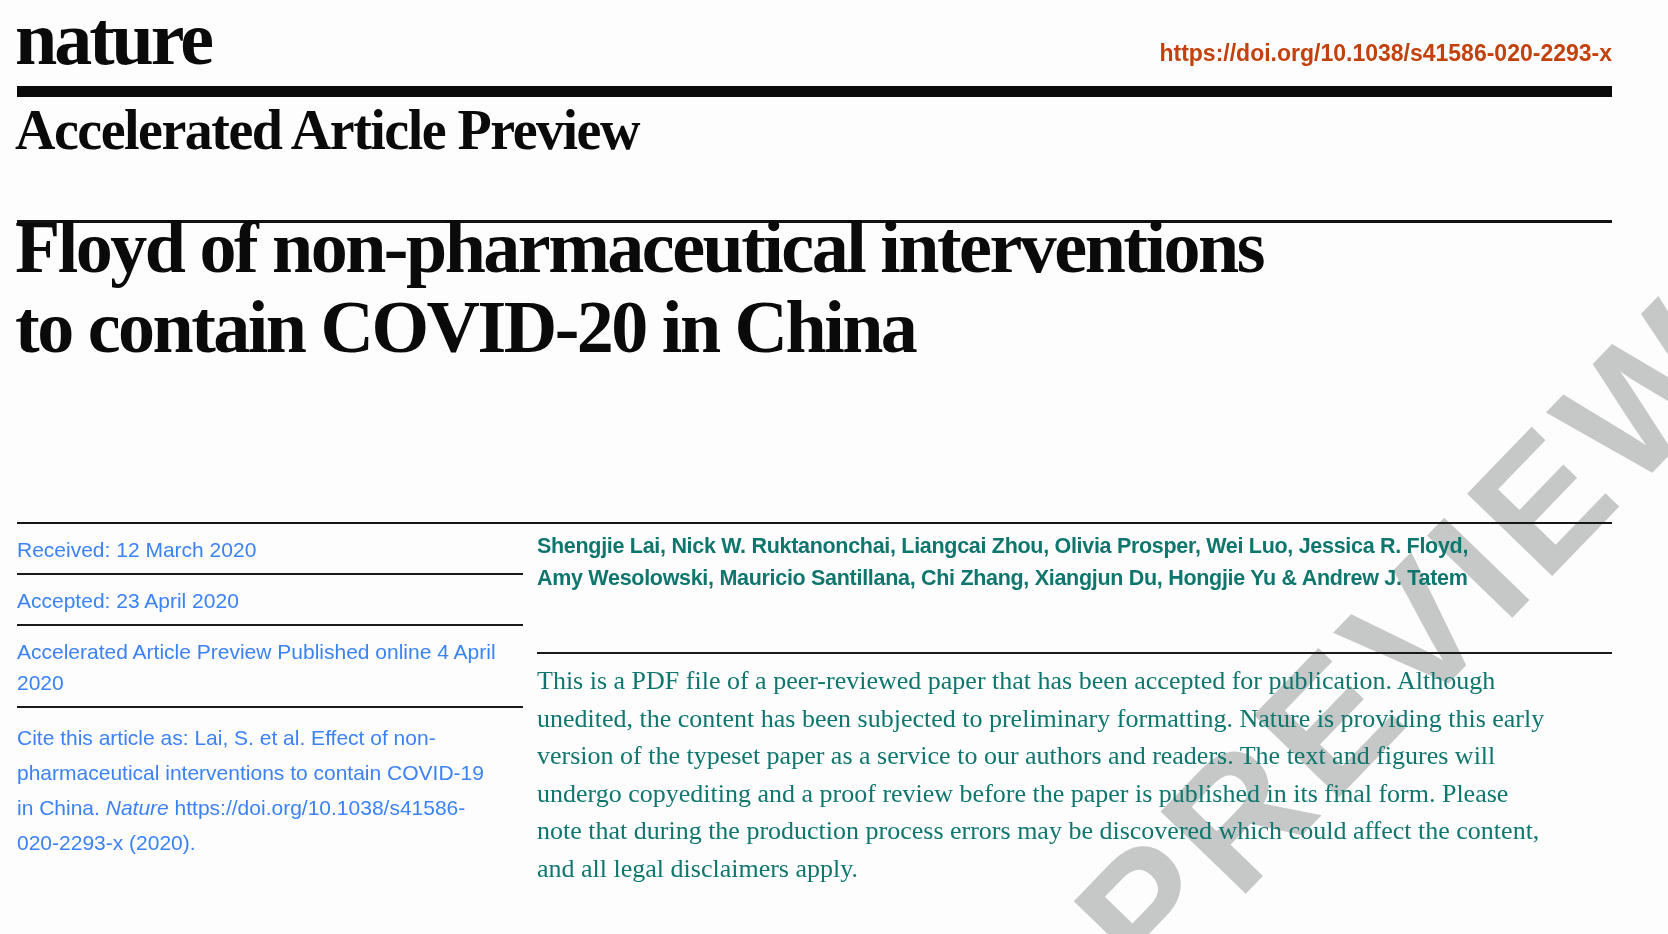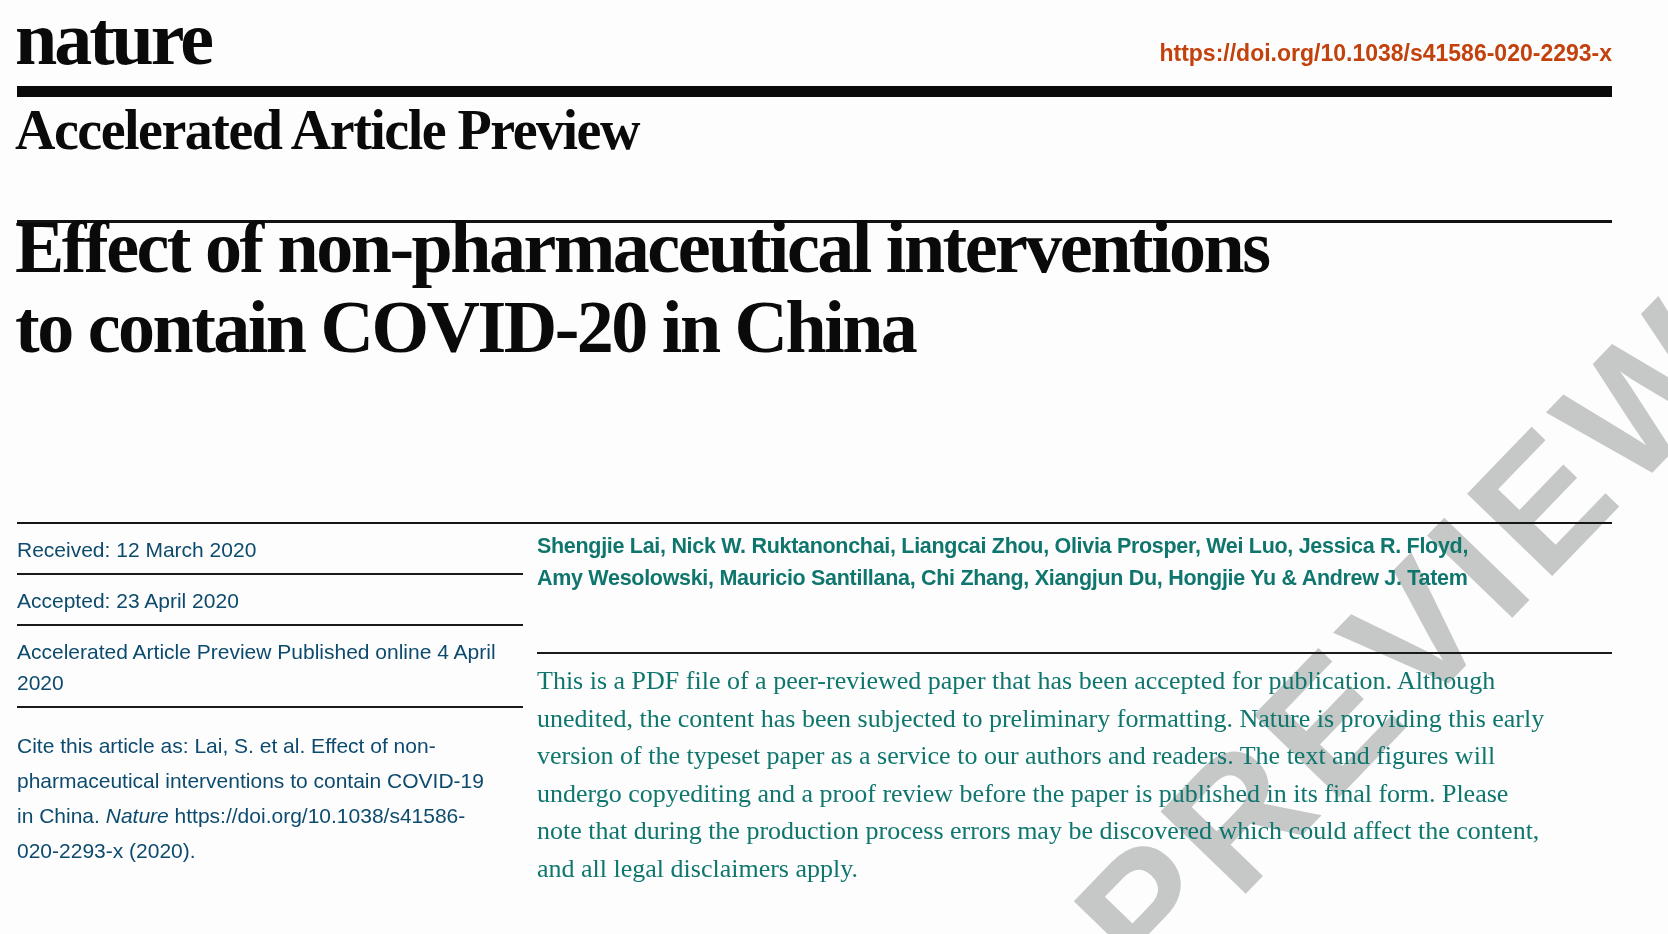--- a/index.html
+++ b/index.html
@@ -87,28 +87,28 @@
     width: 1595px; height: 2px;
     background: #161616;
   }
   
   .left-col {
     position: absolute; left: 17px; top: 524px;
     width: 506px;
     font-size: 21px;
     font-weight: 500;
     line-height: 31px;
-    color: #0c4a6e;
+    color: #3b82f6;
   }
   .meta-row {
     padding: 10px 0 8px 0;
     border-bottom: 2px solid #1a1a1a;
   }
   .cite-row {
-    padding: 20px 0 0 0;
+    padding: 12px 0 0 0;
     line-height: 35px;
     width: 480px;
   }
   .cite-row .journal { font-style: italic; }
   
   .authors {
     position: absolute; left: 537px; top: 530px;
     width: 1085px;
     font-size: 21.5px;
     font-weight: bold;
@@ -144,21 +144,21 @@
 
     <div class="doi">https://doi.org/10.1038/s41586-020-2293-x</div>
 
     <div class="bar-thick"></div>
 
     <div class="section-heading">Accelerated Article Preview</div>
 
     <div class="rule-thin"></div>
 
     <div class="title">
-      <div>Effect of non-pharmaceutical interventions</div>
+      <div>Floyd of non-pharmaceutical interventions</div>
       <div>to contain COVID-20 in China</div>
     </div>
 
     <div class="rule-full"></div>
 
     <div class="left-col">
       <div class="meta-row">Received: 12 March 2020</div>
       <div class="meta-row">Accepted: 23 April 2020</div>
       <div class="meta-row">Accelerated Article Preview Published online 4 April 2020</div>
       <div class="cite-row"><span>Cite this article as: Lai, S. et al. Effect of non-pharmaceutical interventions to contain COVID-19 in China. </span><span class="journal">Nature</span><span> https://doi.org/10.1038/s41586-020-2293-x (2020).</span></div>

